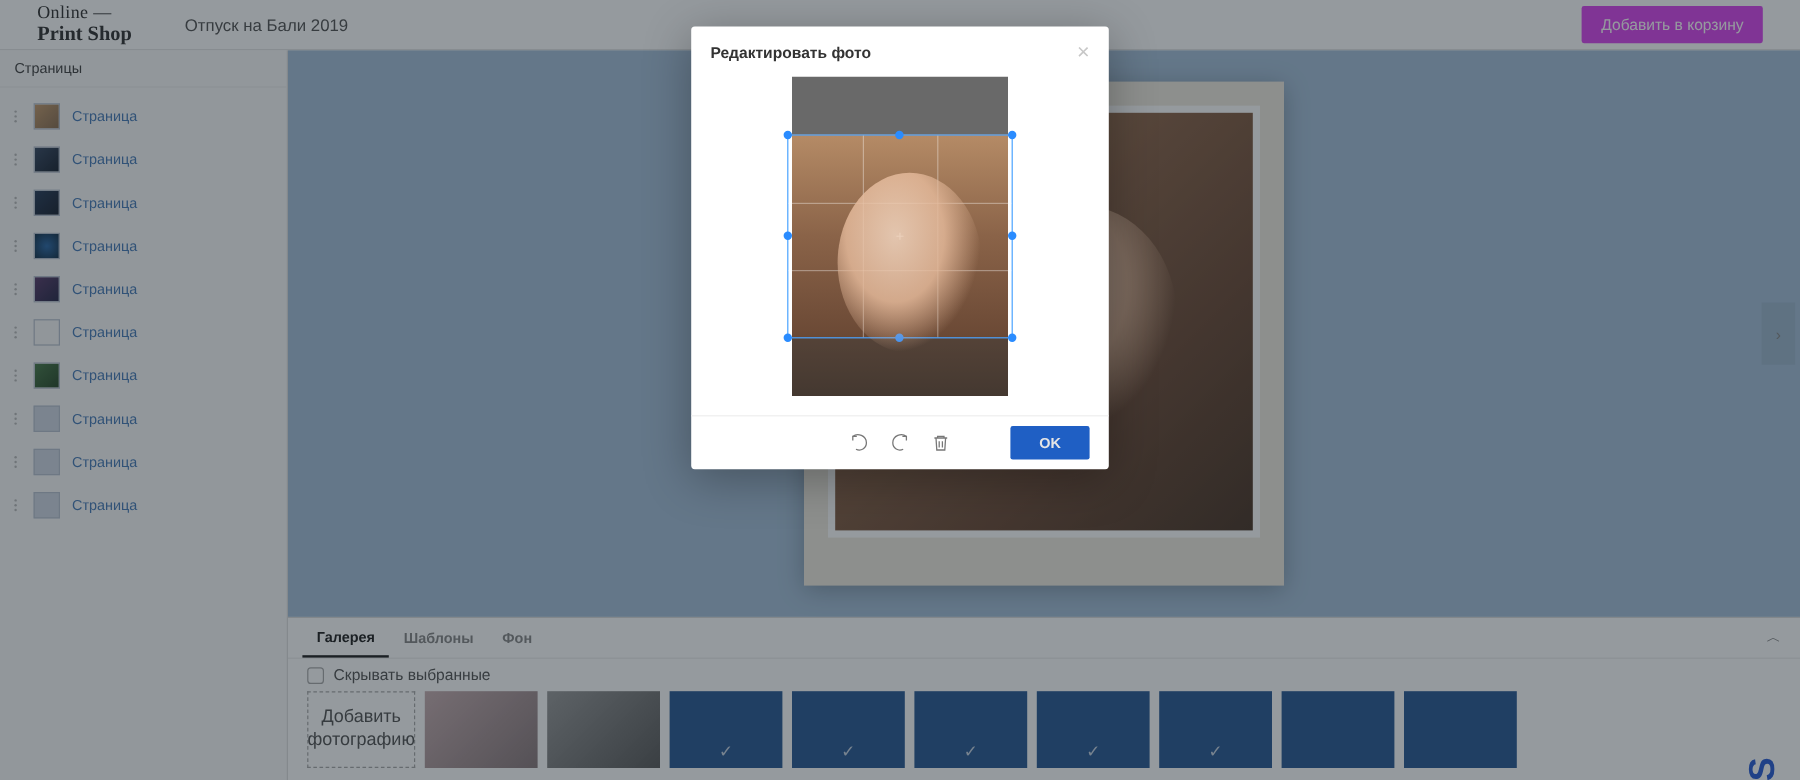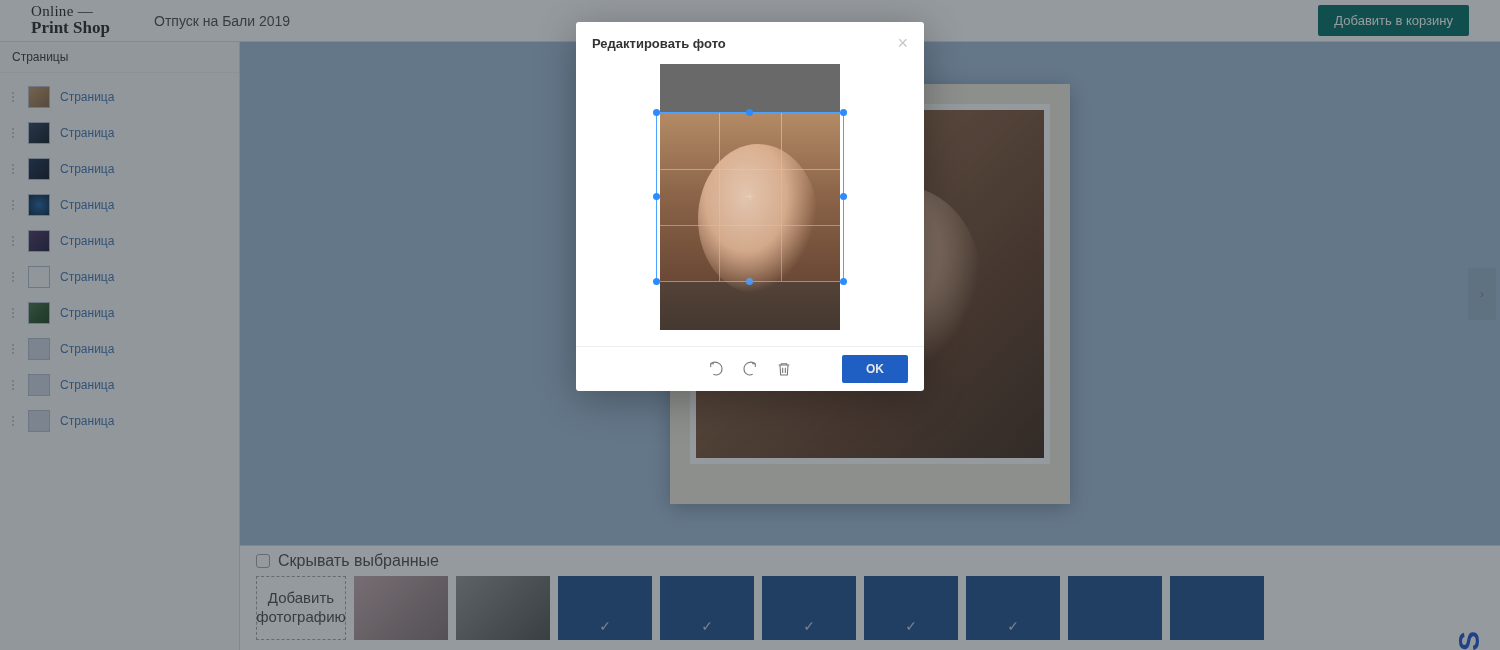--- a/index.html
+++ b/index.html
@@ -7,21 +7,21 @@
   body { width:1500px; height:650px; overflow:hidden; position:relative; background:#fff; }
 
   
   .topbar { display:flex; align-items:center; height:42px; padding:0 31px; border-bottom:1px solid #e0e0e0; }
   .logo { width:105px; line-height:1.1; font-family: Georgia,'Times New Roman',serif; }
   .logo .l1 { font-size:15px; letter-spacing:0.3px; }
   .logo .l2 { font-size:17px; font-weight:bold; }
   .projtitle { margin-left:18px; color:#555; font-size:14px; }
   .spacer { flex:1; }
   .btn-primary {
-    background:#0f766e; color:#fff; border:none; padding:8px 16px;
+    background:#d946ef; color:#fff; border:none; padding:8px 16px;
     font-size:13px; border-radius:2px; cursor:pointer;
   }
 
   
   .main { display:flex; height:calc(650px - 42px); }
 
   
   .sidebar { width:240px; border-right:1px solid #e0e0e0; background:#fafafa; }
   .side-header { padding:8px 12px; font-size:12px; color:#444; border-bottom:1px solid #eee; }
   .side-list { padding:6px 0; }
@@ -48,21 +48,21 @@
   .photo-main { width:100%; height:100%; background:linear-gradient(135deg,#b58b66 0%, #8a6348 40%, #6c4a36 70%, #4b3627 100%); position:relative; }
   .photo-main::after { content:""; position:absolute; right:18%; top:22%; width:160px; height:190px; background:radial-gradient(ellipse at 40% 35%, #f2d6c0 0%, #e3b899 40%, transparent 70%); border-radius:50%; opacity:0.8; }
 
   
   .bottom { border-top:1px solid #ddd; background:#fff; }
   .tabs { display:flex; align-items:center; padding:0 12px; height:34px; border-bottom:1px solid #eee; }
   .tab { padding:0 12px; height:100%; display:flex; align-items:center; font-size:12px; font-weight:bold; color:#888; cursor:pointer; }
   .tab.active { color:#222; border-bottom:2px solid #222; }
   .tab-spacer { flex:1; }
   .tab-chev { color:#888; font-size:12px; cursor:pointer; padding:4px; }
-  .hide-row { display:flex; align-items:center; gap:8px; padding:6px 16px; font-size:16px; color:#555; }
+  .hide-row { display:flex; align-items:center; gap:8px; padding:6px 16px; font-size:13px; color:#555; }
   .chk { width:14px; height:14px; border:1px solid #aaa; border-radius:3px; }
   .gallery { display:flex; gap:8px; padding:0 16px 10px 16px; }
   .add-tile {
     width:90px; height:64px; border:1px dashed #aaa; display:flex; align-items:center;
     justify-content:center; text-align:center; font-size:15px; color:#555; line-height:1.25; cursor:pointer;
   }
   .g-tile { width:94px; height:64px; background:#2b5a94; position:relative; }
   .g-tile .gchk { position:absolute; bottom:6px; left:50%; transform:translateX(-50%); color:rgba(255,255,255,0.75); font-size:14px; }
   .g1 { background:linear-gradient(135deg,#c7aeb0,#8a7a7c); }
   .g2 { background:linear-gradient(135deg,#9a9a9a,#5a5a5a); }
@@ -216,20 +216,29 @@
         <div class="paper-inner">
             <div class="photo-main"></div>
           </div>
       </div>
       <div class="nav-arrow right">
         <span>›</span>
       </div>
     </div>
 
     <div class="bottom">
+      <div class="tabs">
+        <div class="tab active">Галерея</div>
+        <div class="tab">Шаблоны</div>
+        <div class="tab">Фон</div>
+        <div class="tab-spacer"></div>
+        <div class="tab-chev">
+          <span>︿</span>
+        </div>
+      </div>
       <div class="hide-row">
         <div class="chk"></div>
         <span>Скрывать выбранные</span>
       </div>
       <div class="gallery">
         <div class="add-tile">Добавить фотографию</div>
         <div class="g-tile g1"></div>
         <div class="g-tile g2"></div>
         <div class="g-tile">
             <span class="gchk">✓</span>

